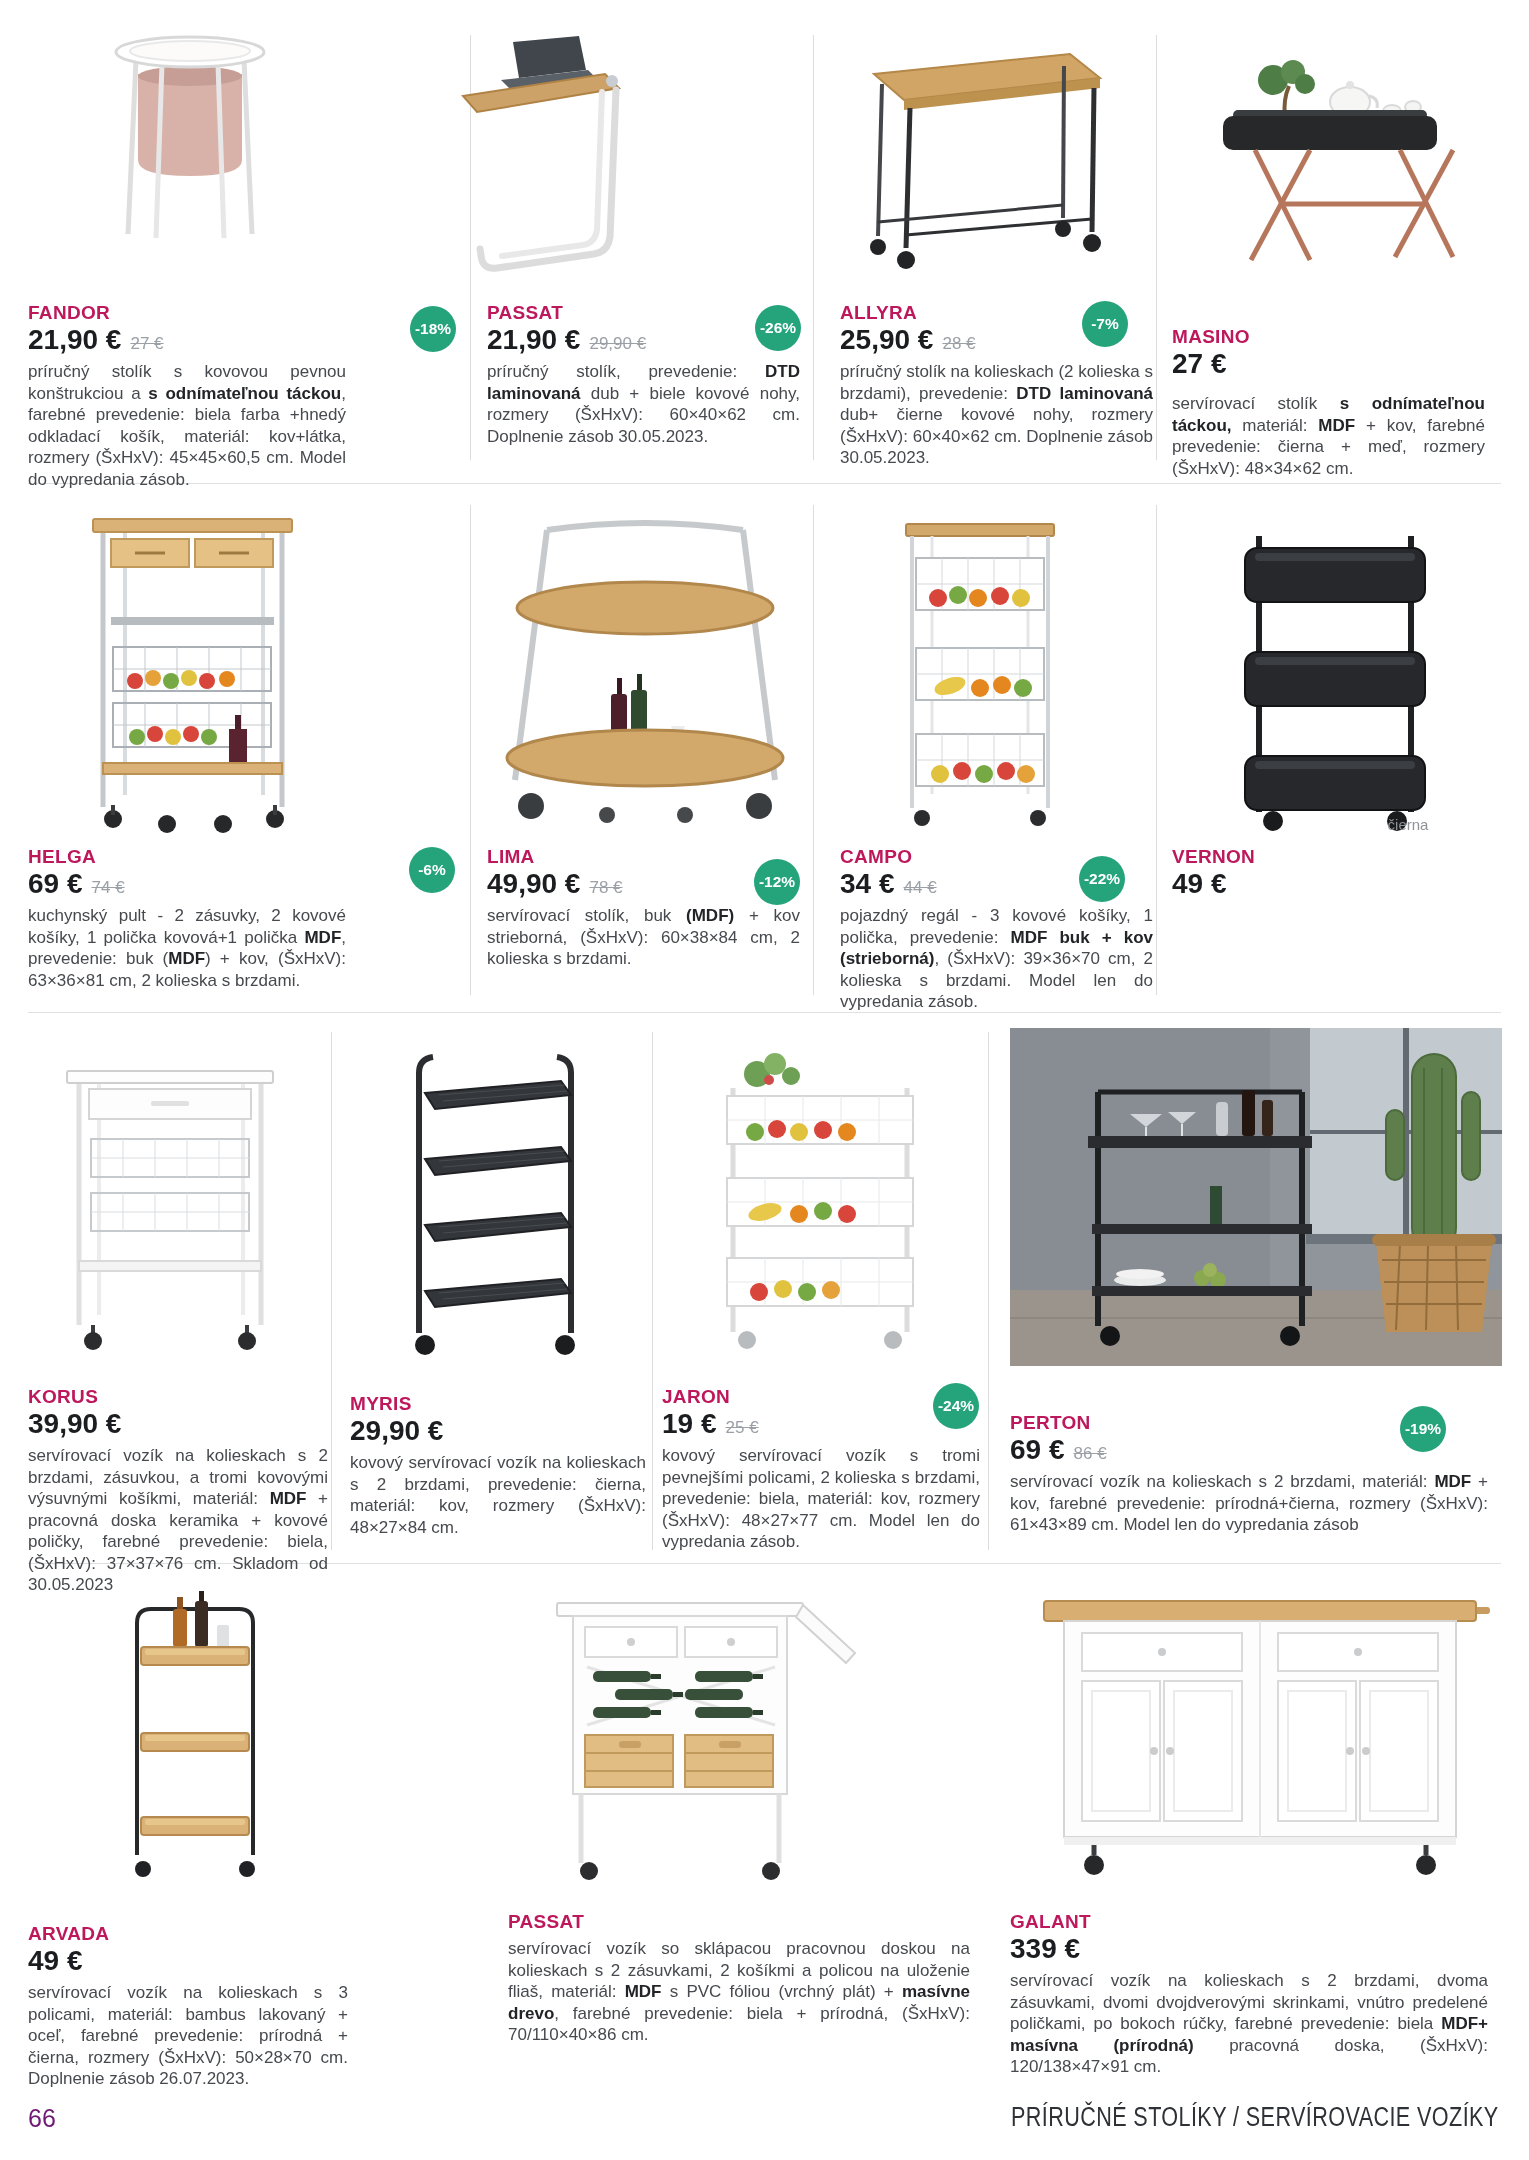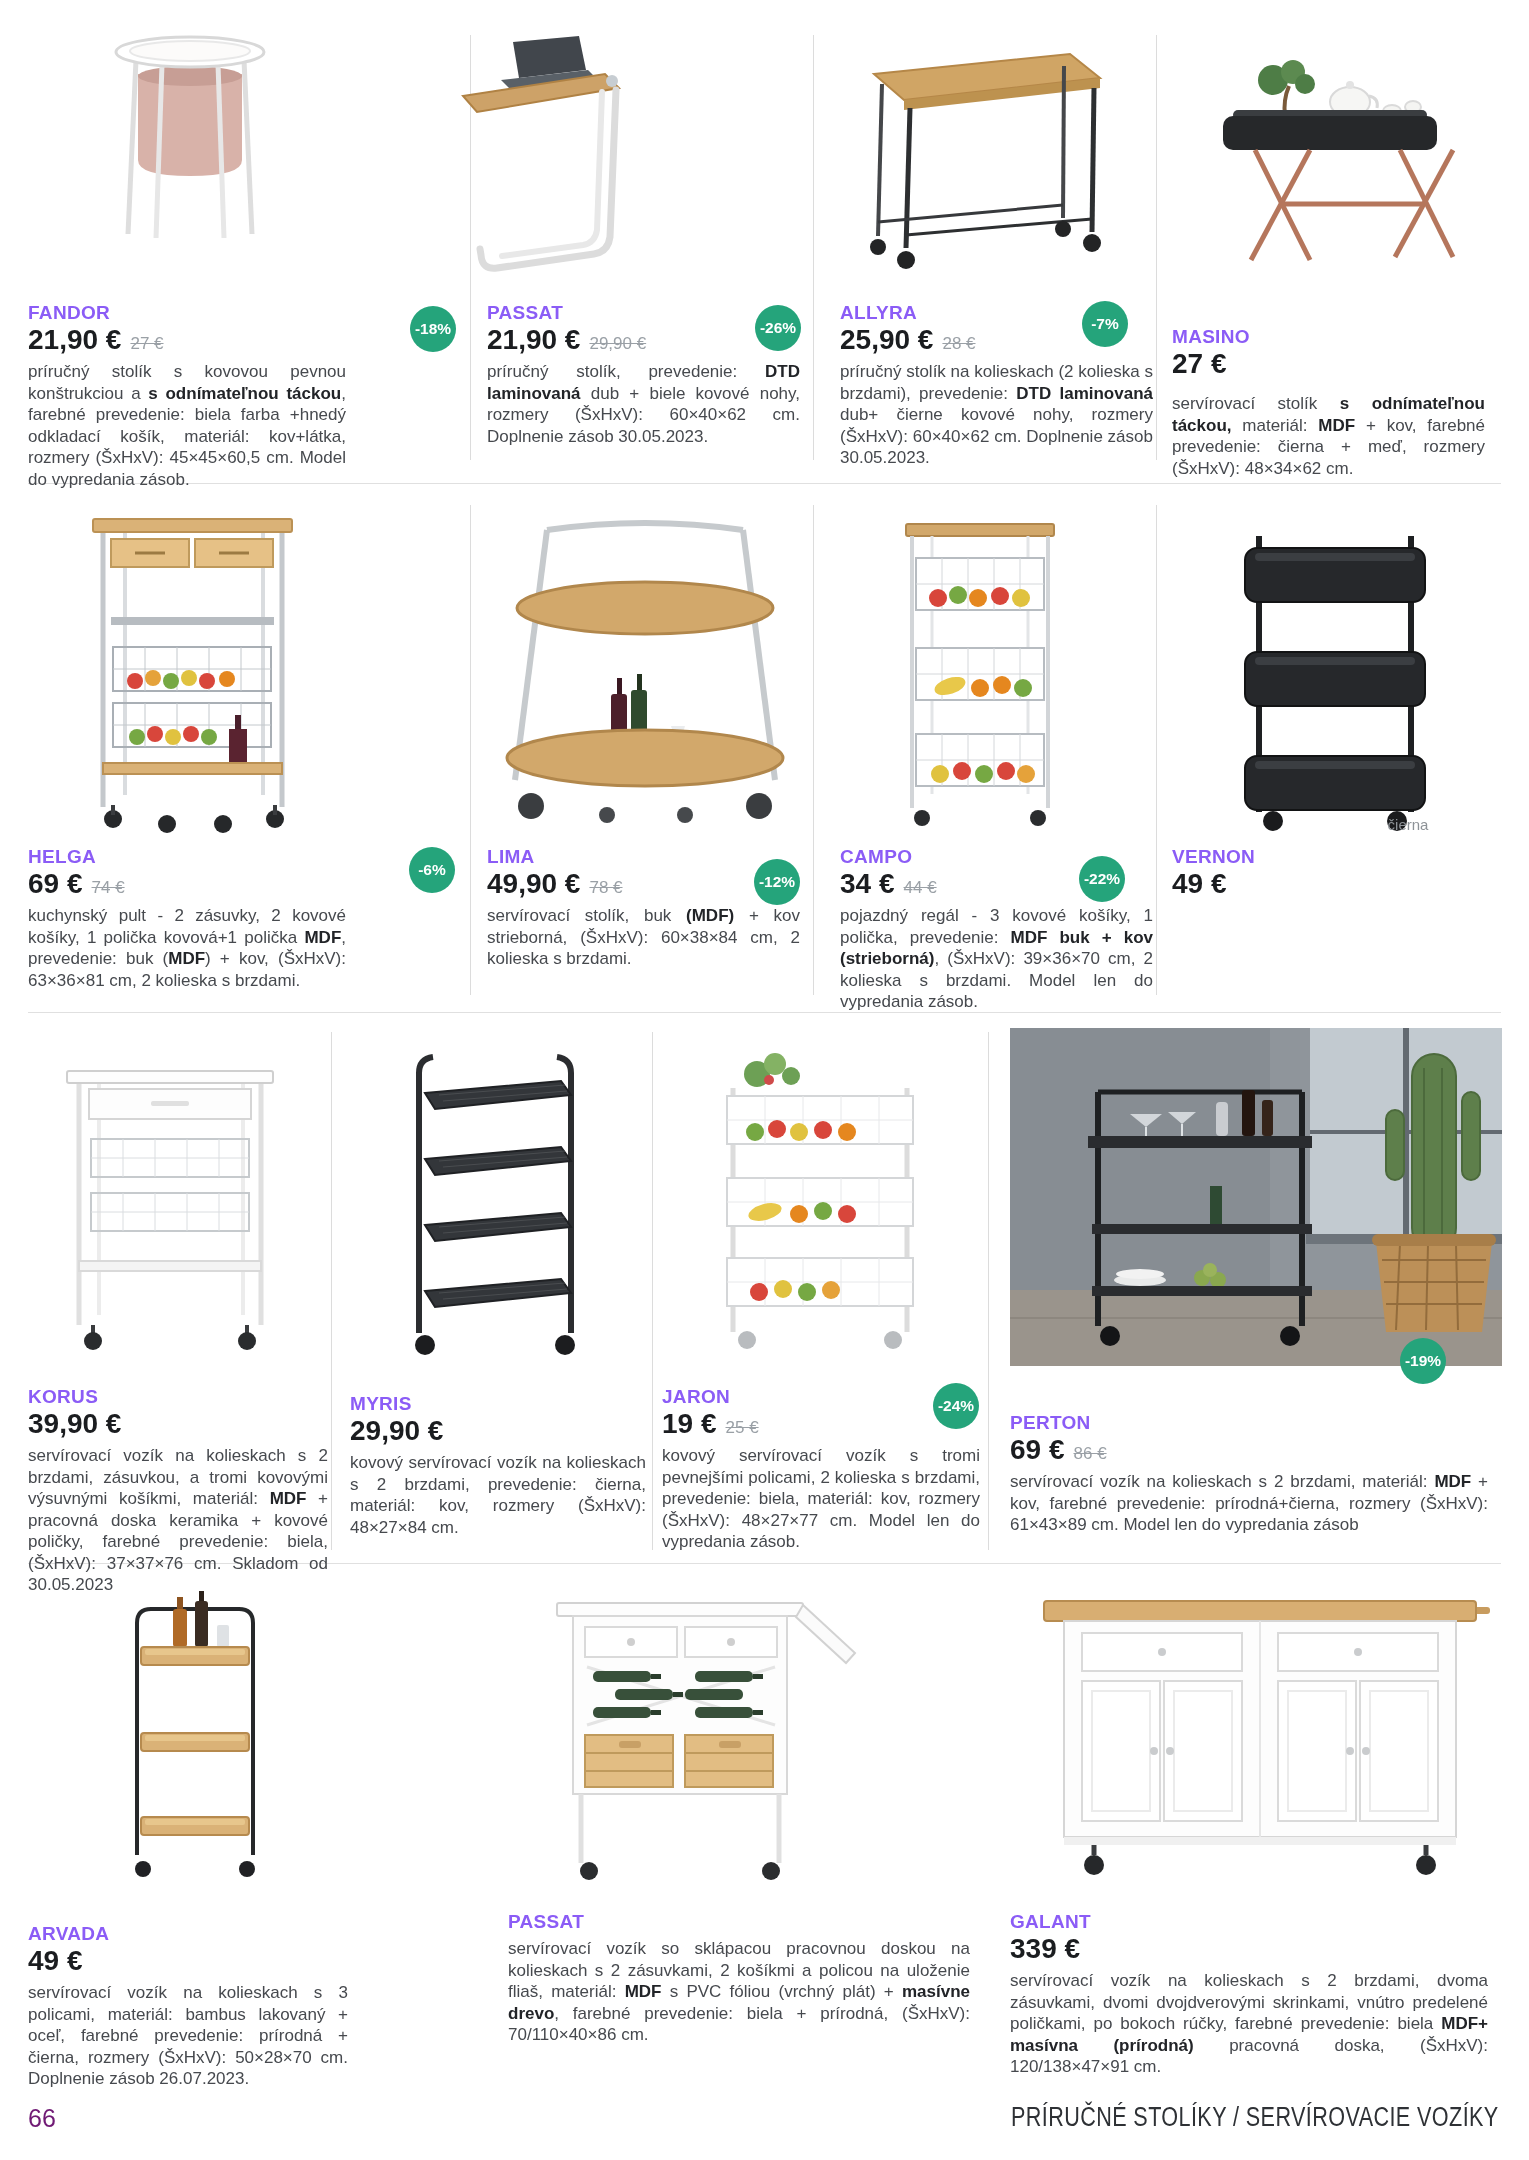--- a/index.html
+++ b/index.html
@@ -1,19 +1,19 @@
 <!DOCTYPE html>
 <html style="--badge: #25a47b;"><head>
 <meta charset="utf-8">
 <style>
   html,body{margin:0;padding:0;background:#fff;}
   .page{position:relative;width:1529px;height:2160px;background:#fff;overflow:hidden;
         font-family:"Liberation Sans",sans-serif;color:#3c4043;}
   .product{position:absolute;}
-  .p-name{margin:0;font-size:19px;line-height:21px;font-weight:bold;color:#8b5cf6;letter-spacing:.3px;}
+  .p-name{margin:0;font-size:19px;line-height:21px;font-weight:bold;color:#be185d;letter-spacing:.3px;}
   .priceline{margin-top:2px;height:30px;display:flex;align-items:baseline;}
   .p-price{font-size:28px;line-height:30px;font-weight:bold;color:#1b1d20;}
   .p-old{font-size:17px;color:#9aa0a6;text-decoration:line-through;margin-left:9px;}
   .p-desc{margin:6px 0 0;font-size:17px;line-height:21.5px;text-align:justify;color:#46494e;}
   .p-desc .b{font-weight:bold;color:#222428;}
   .gap-lg .p-desc{margin-top:14px;}
   .badge{position:absolute;width:46px;height:46px;border-radius:50%;background:var(--badge,#25a47b);
          color:#fff;font-size:15.5px;font-weight:bold;display:flex;align-items:center;justify-content:center;z-index:5;}
   .imgbox{position:absolute;}
   .vdiv{position:absolute;width:1px;background:#dcdcdc;}
@@ -616,21 +616,21 @@
   <div class="badge" style="left:933px;top:1383px">-24%</div>
 
   <section class="product" style="left:1010px;top:1412px;width:478px">
     <h3 class="p-name">PERTON</h3>
     <div class="priceline">
       <span class="p-price">69 €</span>
       <span class="p-old">86 €</span>
     </div>
     <p class="p-desc"><span>servírovací vozík na kolieskach s 2 brzdami, materiál: </span><span class="b">MDF</span><span> + kov, farebné prevedenie: prírodná+čierna, rozmery (ŠxHxV): 61×43×89 cm. Model len do vypredania zásob</span></p>
   </section>
-  <div class="badge" style="left:1400px;top:1338px">-19%</div>
+  <div class="badge" style="left:1400px;top:1406px">-19%</div>
 
   <section class="product" style="left:28px;top:1923px;width:320px">
     <h3 class="p-name">ARVADA</h3>
     <div class="priceline">
       <span class="p-price">49 €</span>
     </div>
     <p class="p-desc"><span>servírovací vozík na kolieskach s 3 policami, materiál: bambus lakovaný + oceľ, farebné prevedenie: prírodná + čierna, rozmery (ŠxHxV): 50×28×70 cm. Doplnenie zásob 26.07.2023.</span></p>
   </section>
 
   <section class="product" style="left:508px;top:1911px;width:462px">

